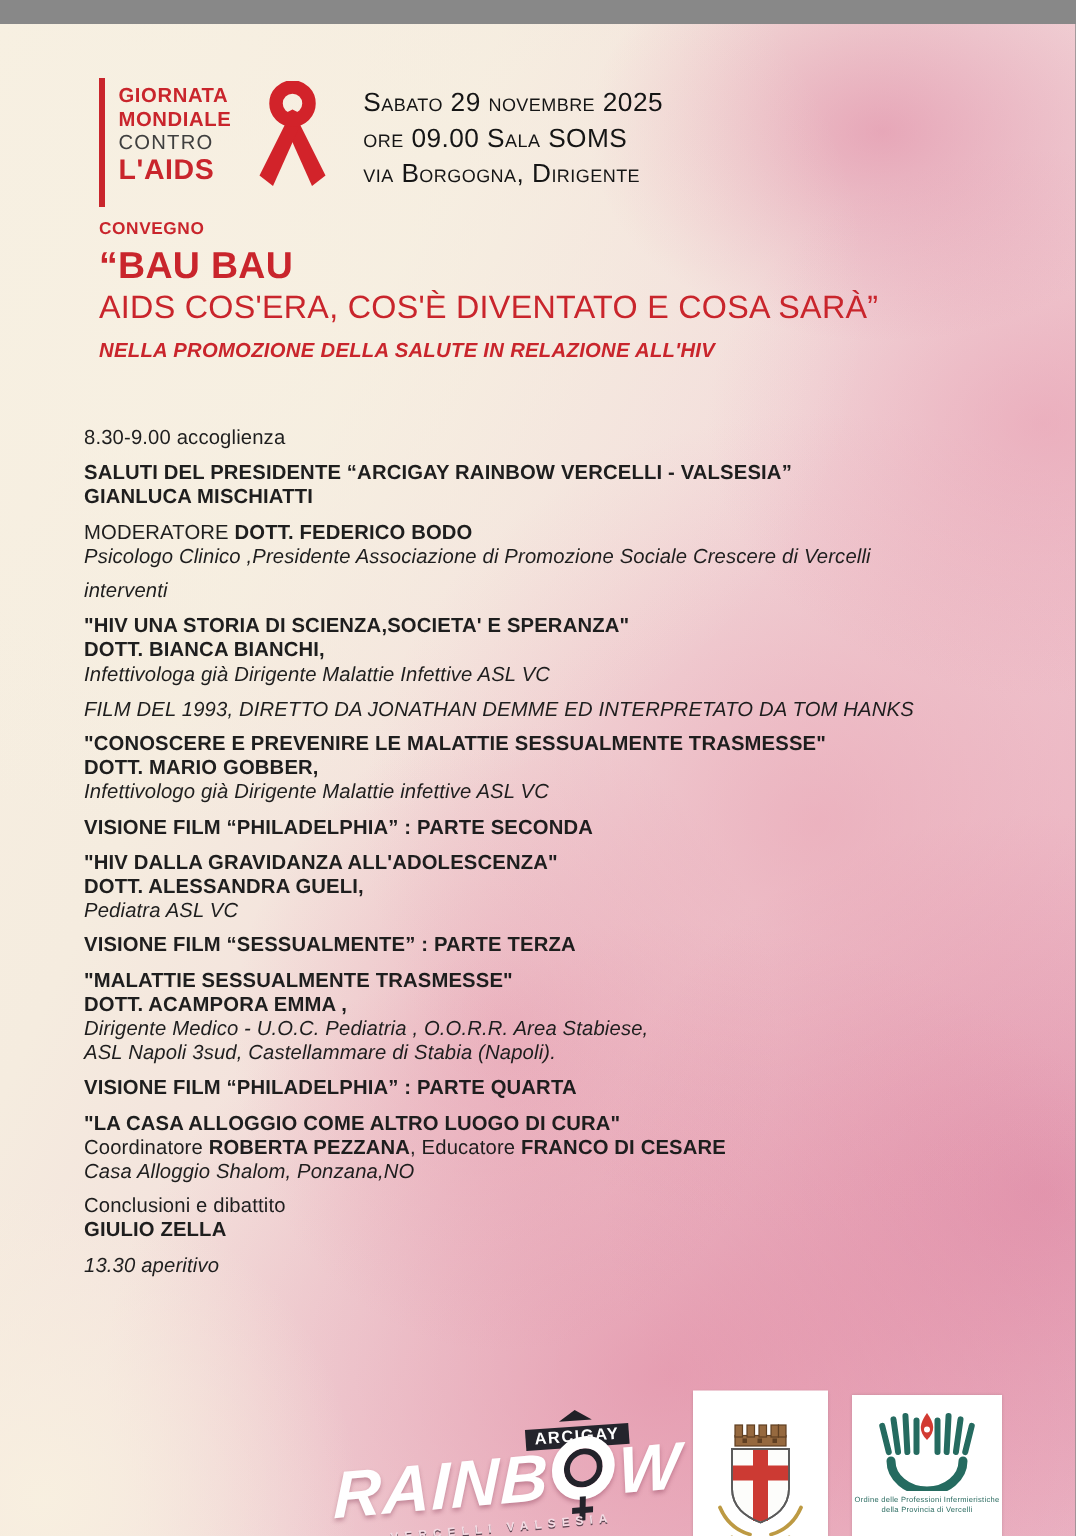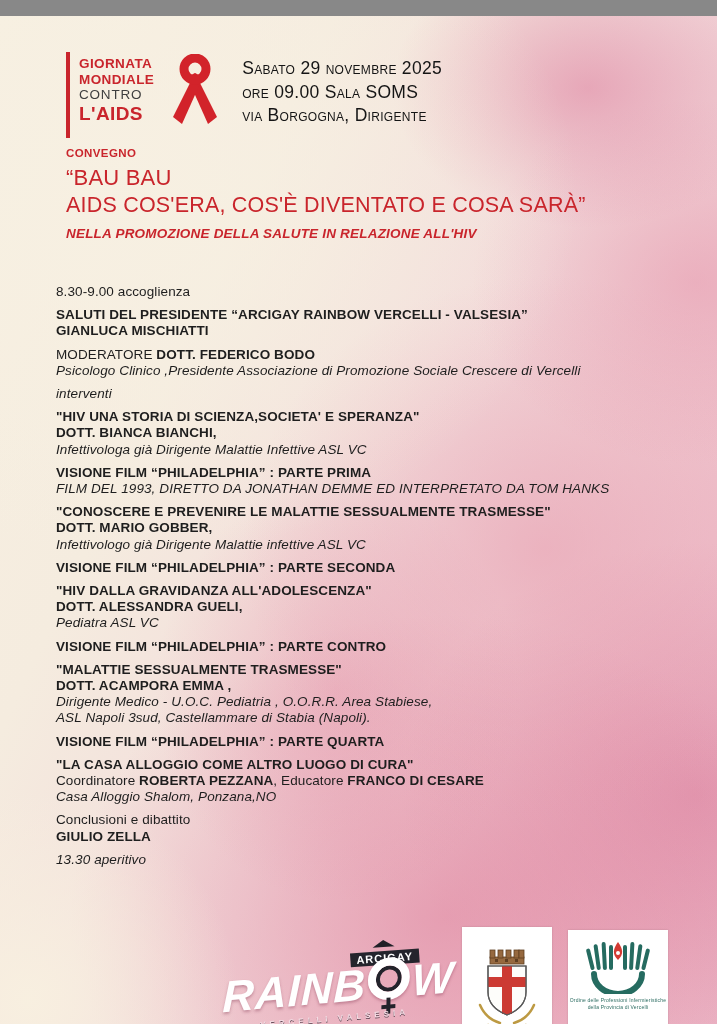--- a/index.html
+++ b/index.html
@@ -26,21 +26,21 @@
   .brand-bar{width:4px;height:86px;background:#c9252c;margin-right:9px;}
   .brand-lines{padding-top:4px;}
   .brand-l1,.brand-l2{font-size:13.5px;font-weight:700;color:#c9252c;letter-spacing:.4px;line-height:15.5px;}
   .brand-l3{font-size:13.5px;font-weight:400;color:#3f3f3f;letter-spacing:.8px;line-height:15.5px;}
   .brand-l4{font-size:19px;font-weight:700;color:#c9252c;letter-spacing:.4px;line-height:21px;}
   .ribbon{margin:2px 14px 0 18px;}
   .event-info{margin-left:10px;padding-top:5px;font-variant:small-caps;font-size:17.5px;color:#151515;line-height:23.5px;letter-spacing:.3px;}
   
   .title-block{position:absolute;top:131px;left:66px;right:24px;color:#c9252c;}
   .kicker{font-size:11.5px;font-weight:700;letter-spacing:.4px;margin-bottom:4px;}
-  .title-l1{font-size:22px;font-weight:400;line-height:29px;letter-spacing:.2px;}
+  .title-l1{font-size:25px;font-weight:700;line-height:29px;letter-spacing:.2px;}
   .title-l2{font-size:21.5px;font-weight:400;line-height:27px;letter-spacing:.2px;}
   .subtitle{margin-top:7px;font-size:13.5px;font-weight:700;font-style:italic;line-height:15.5px;letter-spacing:.2px;}
   
   .program{position:absolute;top:268px;left:56px;right:30px;}
   .block{margin-bottom:7px;}
   .line{font-size:13.5px;line-height:16.2px;color:#1e1e1e;letter-spacing:.1px;white-space:nowrap;}
   .line.bold{font-weight:700;}
   .line.italic{font-style:italic;}
   .seg-b{font-weight:700;}
   
@@ -113,38 +113,37 @@
       </div>
       <div class="block">
         <div class="line italic">interventi</div>
       </div>
       <div class="block">
         <div class="line bold">"HIV UNA STORIA DI SCIENZA,SOCIETA' E SPERANZA"</div>
         <div class="line bold">DOTT. BIANCA BIANCHI,</div>
         <div class="line italic">Infettivologa già Dirigente Malattie Infettive ASL VC</div>
       </div>
       <div class="block">
-        <div class="line bold">VISIONE FILM “PHILADELPHIA” :  PARTE  PRIMA</div>
         <div class="line italic">FILM DEL 1993, DIRETTO DA JONATHAN DEMME ED INTERPRETATO DA TOM HANKS</div>
       </div>
       <div class="block">
         <div class="line bold">"CONOSCERE E PREVENIRE LE MALATTIE SESSUALMENTE TRASMESSE"</div>
         <div class="line bold">DOTT. MARIO GOBBER,</div>
         <div class="line italic">Infettivologo già Dirigente Malattie infettive ASL VC</div>
       </div>
       <div class="block">
         <div class="line bold">VISIONE FILM “PHILADELPHIA” : PARTE SECONDA</div>
       </div>
       <div class="block">
         <div class="line bold">"HIV DALLA GRAVIDANZA ALL'ADOLESCENZA"</div>
         <div class="line bold">DOTT. ALESSANDRA  GUELI,</div>
         <div class="line italic">Pediatra ASL VC</div>
       </div>
       <div class="block">
-        <div class="line bold">VISIONE FILM “PHILADELPHIA” : PARTE CONTRO</div>
+        <div class="line bold">VISIONE FILM “SESSUALMENTE” : PARTE TERZA</div>
       </div>
       <div class="block">
         <div class="line bold">"MALATTIE SESSUALMENTE TRASMESSE"</div>
         <div class="line bold">DOTT. ACAMPORA EMMA ,</div>
         <div class="line italic">Dirigente Medico - U.O.C. Pediatria , O.O.R.R. Area Stabiese,</div>
         <div class="line italic">ASL Napoli 3sud, Castellammare di Stabia (Napoli).</div>
       </div>
       <div class="block">
         <div class="line bold">VISIONE FILM “PHILADELPHIA” : PARTE QUARTA</div>
       </div>

